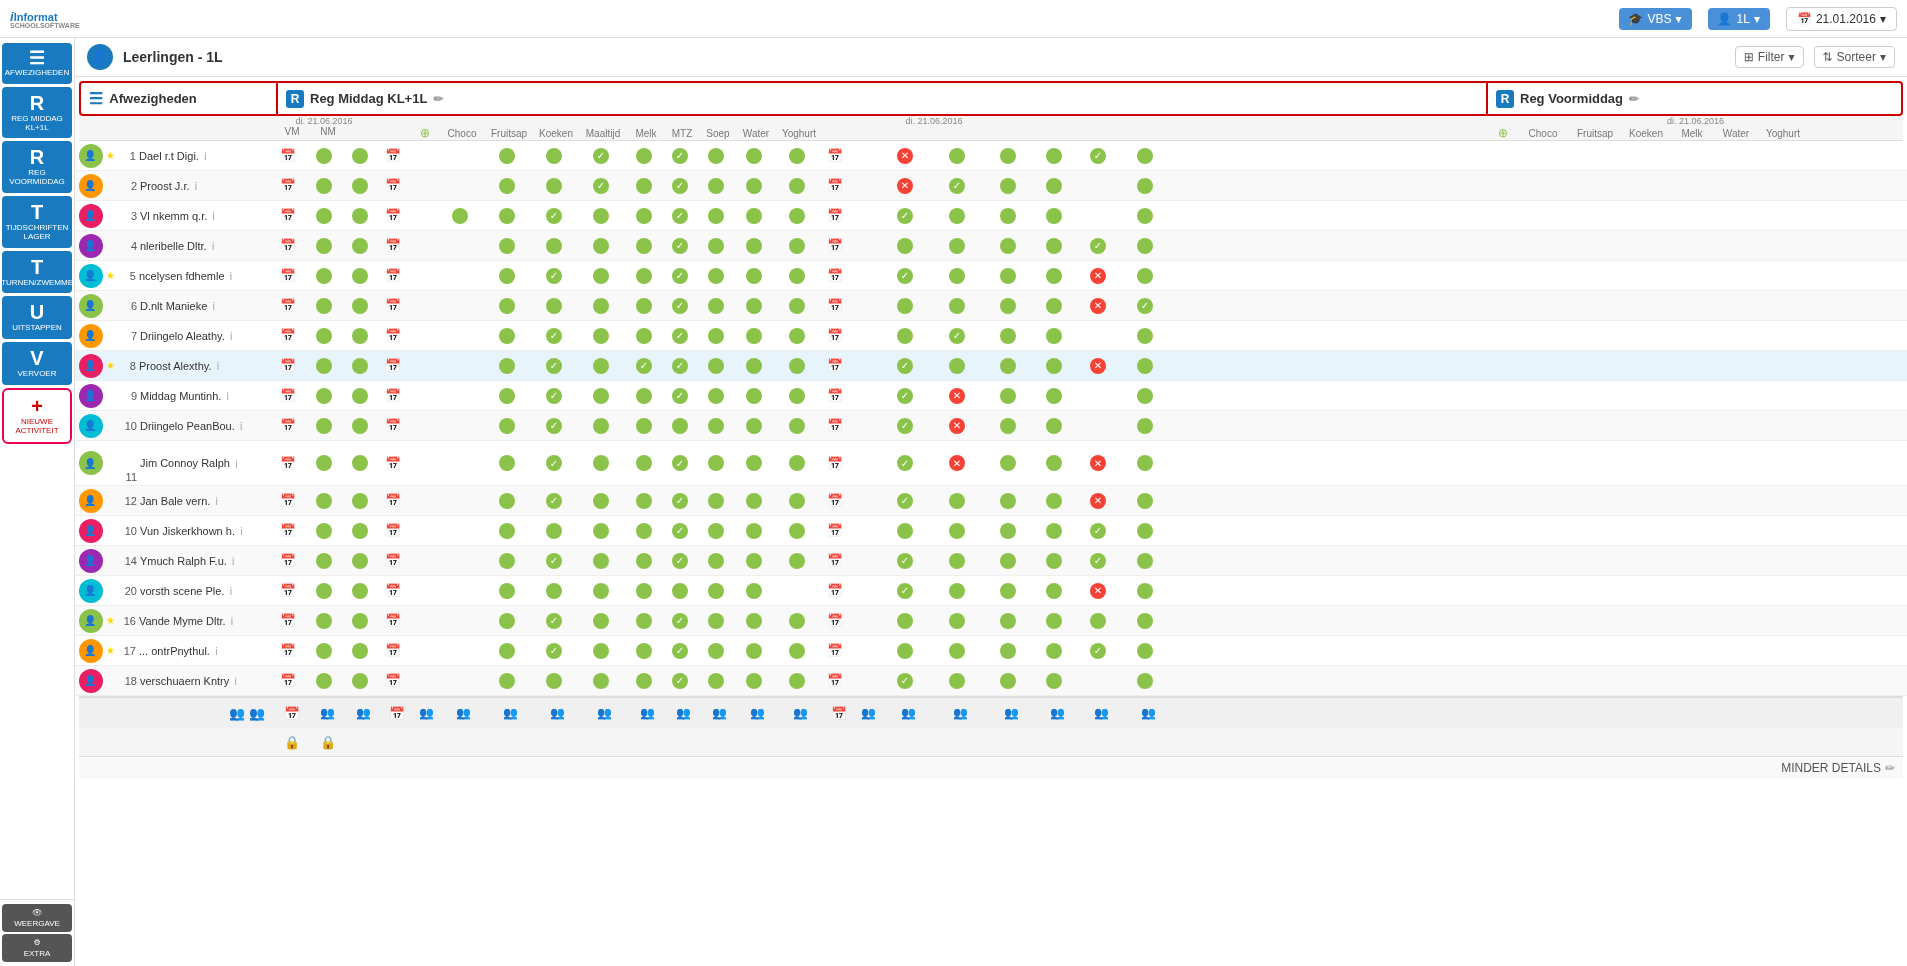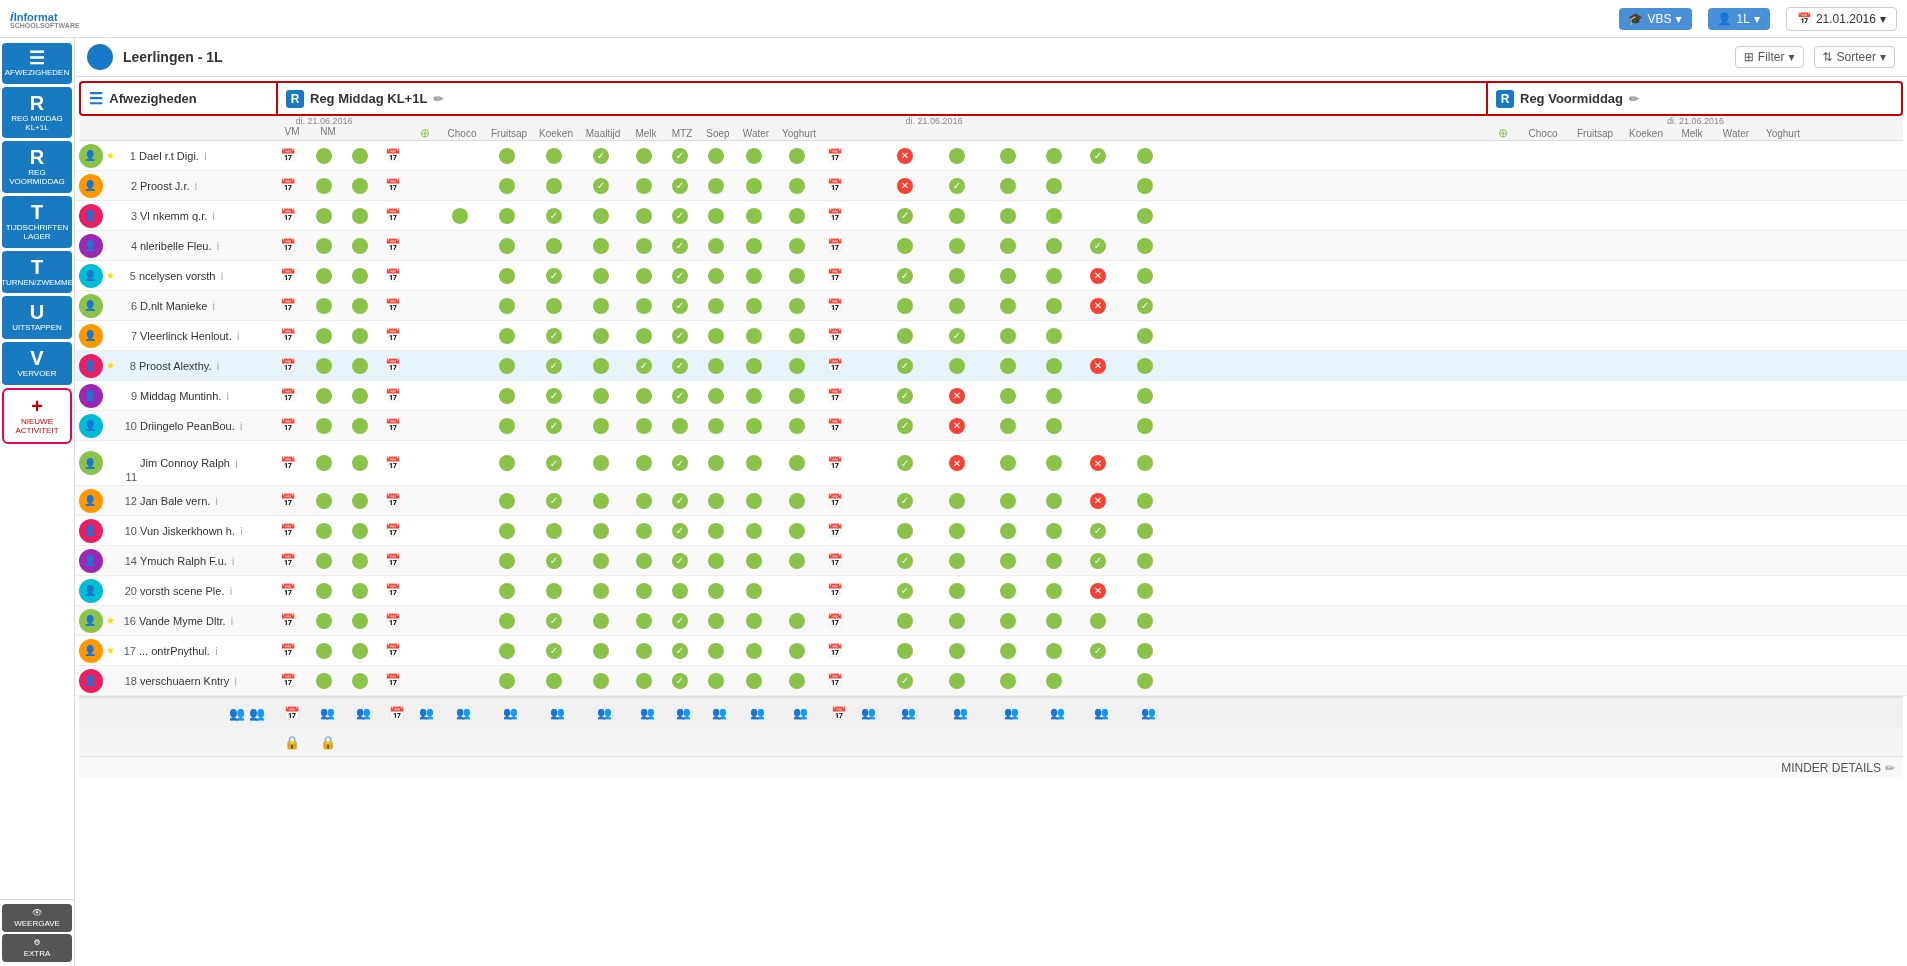--- a/index.html
+++ b/index.html
@@ -549,21 +549,21 @@
     <div style="width:50px;display:flex;justify-content:center;align-items:center;">
               <span style="display:inline-block;width:16px;height:16px;background:#8bc34a;border-radius:50%;"></span>
             </div>
   </div>
           <div style="display: flex; align-items: center; min-height: 30px; background: rgb(249, 249, 249); border-bottom: 1px solid rgb(238, 238, 238);">
 
     <div style="flex:0 0 195px;display:flex;align-items:center;gap:3px;padding:2px 4px;">
       <div style="width:24px;height:24px;border-radius:50%;background:#9c27b0;display:flex;align-items:center;justify-content:center;font-size:10px;color:#fff;flex-shrink:0;">👤</div>
       <span style="width:10px;display:inline-block;"></span>
       <span style="font-size:11px;color:#555;width:18px;text-align:right;flex-shrink:0;">4</span>
-      <span style="font-size:11px;color:#333;overflow:hidden;text-overflow:ellipsis;white-space:nowrap;max-width:95px;">nleribelle Fleu.</span>
+      <span style="font-size:11px;color:#333;overflow:hidden;text-overflow:ellipsis;white-space:nowrap;max-width:95px;">nleribelle Dltr.</span>
       <span style="color:#aaa;cursor:pointer;font-size:11px;margin-left:2px;">ℹ</span>
     </div>
 
     <div style="width:36px;display:flex;justify-content:center;align-items:center;">
       <span style="font-size:13px;color:#aaa;">📅</span>
     </div>
 
     <div style="width:36px;display:flex;justify-content:center;align-items:center;">
               <span style="display:inline-block;width:16px;height:16px;background:#8bc34a;border-radius:50%;"></span>
             </div>
@@ -627,21 +627,21 @@
     <div style="width:50px;display:flex;justify-content:center;align-items:center;">
               <span style="display:inline-block;width:16px;height:16px;background:#8bc34a;border-radius:50%;"></span>
             </div>
   </div>
           <div style="display: flex; align-items: center; min-height: 30px; background: rgb(255, 255, 255); border-bottom: 1px solid rgb(238, 238, 238);">
 
     <div style="flex:0 0 195px;display:flex;align-items:center;gap:3px;padding:2px 4px;">
       <div style="width:24px;height:24px;border-radius:50%;background:#00bcd4;display:flex;align-items:center;justify-content:center;font-size:10px;color:#fff;flex-shrink:0;">👤</div>
       <span style="color:#ffd700;font-size:10px;">★</span>
       <span style="font-size:11px;color:#555;width:18px;text-align:right;flex-shrink:0;">5</span>
-      <span style="font-size:11px;color:#333;overflow:hidden;text-overflow:ellipsis;white-space:nowrap;max-width:95px;">ncelysen vorsth</span>
+      <span style="font-size:11px;color:#333;overflow:hidden;text-overflow:ellipsis;white-space:nowrap;max-width:95px;">ncelysen fdhemle</span>
       <span style="color:#aaa;cursor:pointer;font-size:11px;margin-left:2px;">ℹ</span>
     </div>
 
     <div style="width:36px;display:flex;justify-content:center;align-items:center;">
       <span style="font-size:13px;color:#aaa;">📅</span>
     </div>
 
     <div style="width:36px;display:flex;justify-content:center;align-items:center;">
               <span style="display:inline-block;width:16px;height:16px;background:#8bc34a;border-radius:50%;"></span>
             </div>
@@ -783,21 +783,21 @@
     <div style="width:50px;display:flex;justify-content:center;align-items:center;">
               <span style="display:inline-flex;align-items:center;justify-content:center;width:16px;height:16px;background:#8bc34a;border-radius:50%;color:#fff;font-size:10px;">✓</span>
             </div>
   </div>
           <div style="display: flex; align-items: center; min-height: 30px; background: rgb(255, 255, 255); border-bottom: 1px solid rgb(238, 238, 238);">
 
     <div style="flex:0 0 195px;display:flex;align-items:center;gap:3px;padding:2px 4px;">
       <div style="width:24px;height:24px;border-radius:50%;background:#ff9800;display:flex;align-items:center;justify-content:center;font-size:10px;color:#fff;flex-shrink:0;">👤</div>
       <span style="width:10px;display:inline-block;"></span>
       <span style="font-size:11px;color:#555;width:18px;text-align:right;flex-shrink:0;">7</span>
-      <span style="font-size:11px;color:#333;overflow:hidden;text-overflow:ellipsis;white-space:nowrap;max-width:95px;">Vleerlinck Henlout.</span>
+      <span style="font-size:11px;color:#333;overflow:hidden;text-overflow:ellipsis;white-space:nowrap;max-width:95px;">Driingelo Aleathy.</span>
       <span style="color:#aaa;cursor:pointer;font-size:11px;margin-left:2px;">ℹ</span>
     </div>
 
     <div style="width:36px;display:flex;justify-content:center;align-items:center;">
       <span style="font-size:13px;color:#aaa;">📅</span>
     </div>
 
     <div style="width:36px;display:flex;justify-content:center;align-items:center;">
               <span style="display:inline-block;width:16px;height:16px;background:#8bc34a;border-radius:50%;"></span>
             </div>

